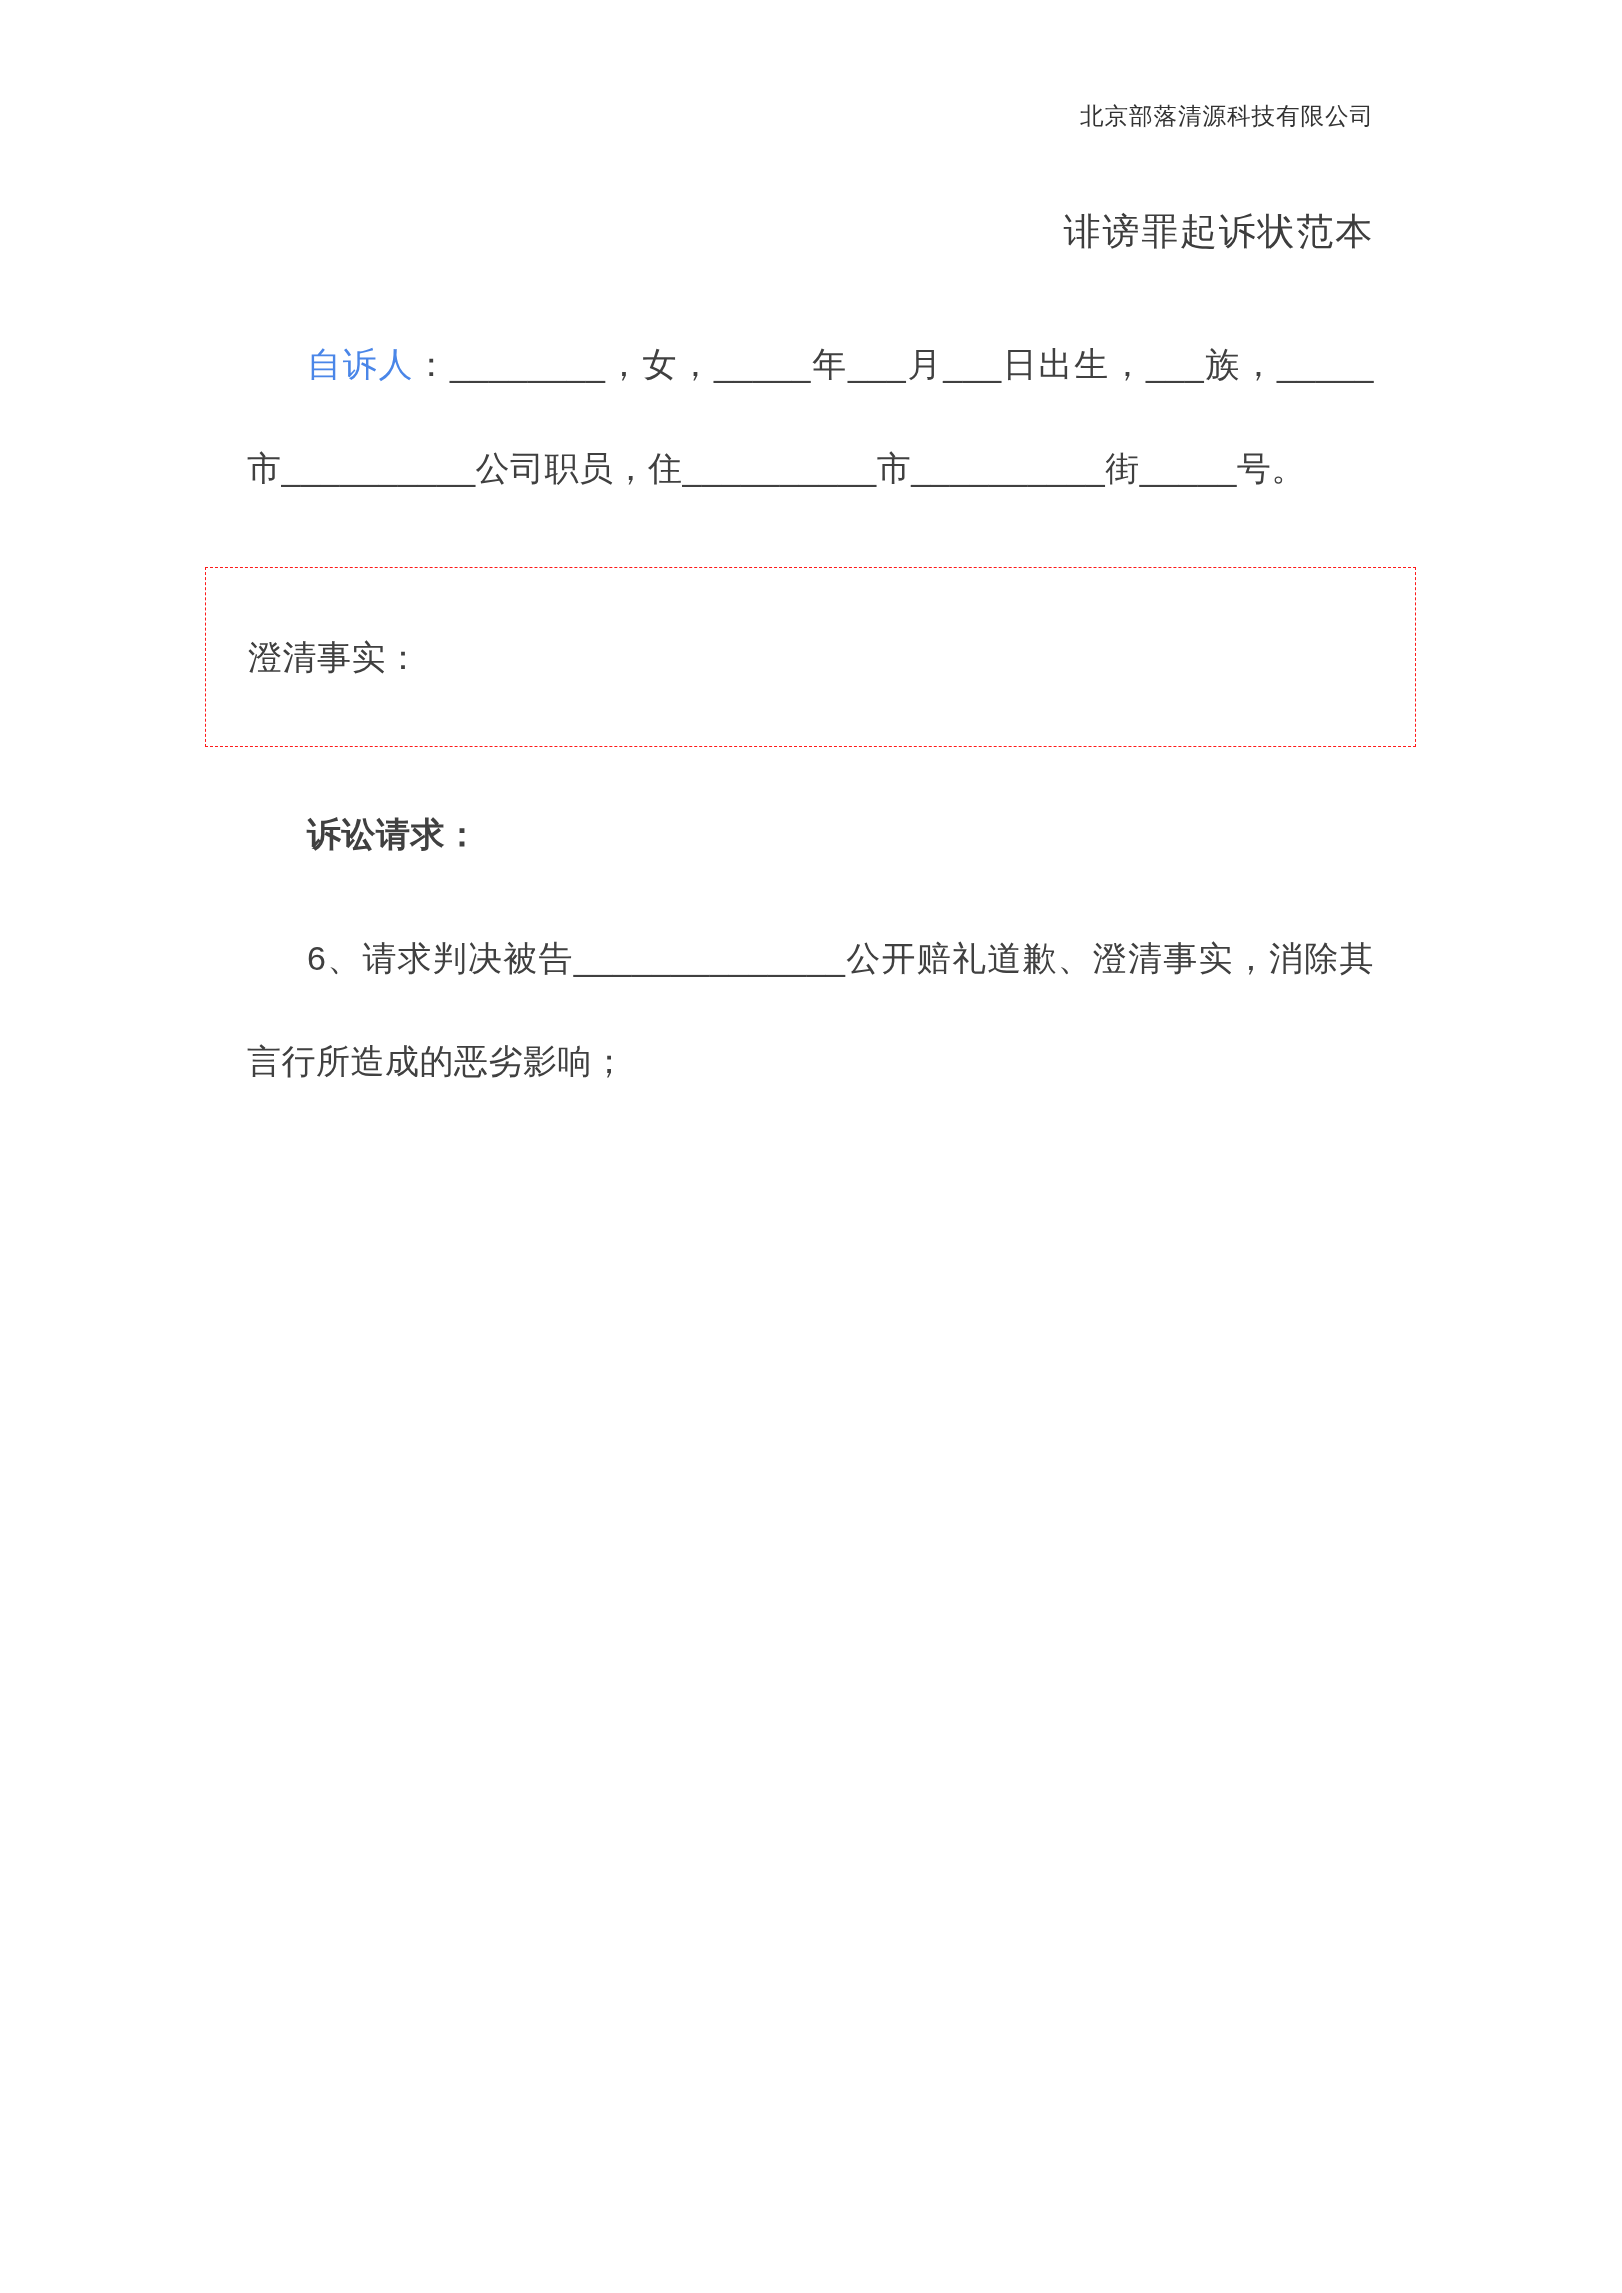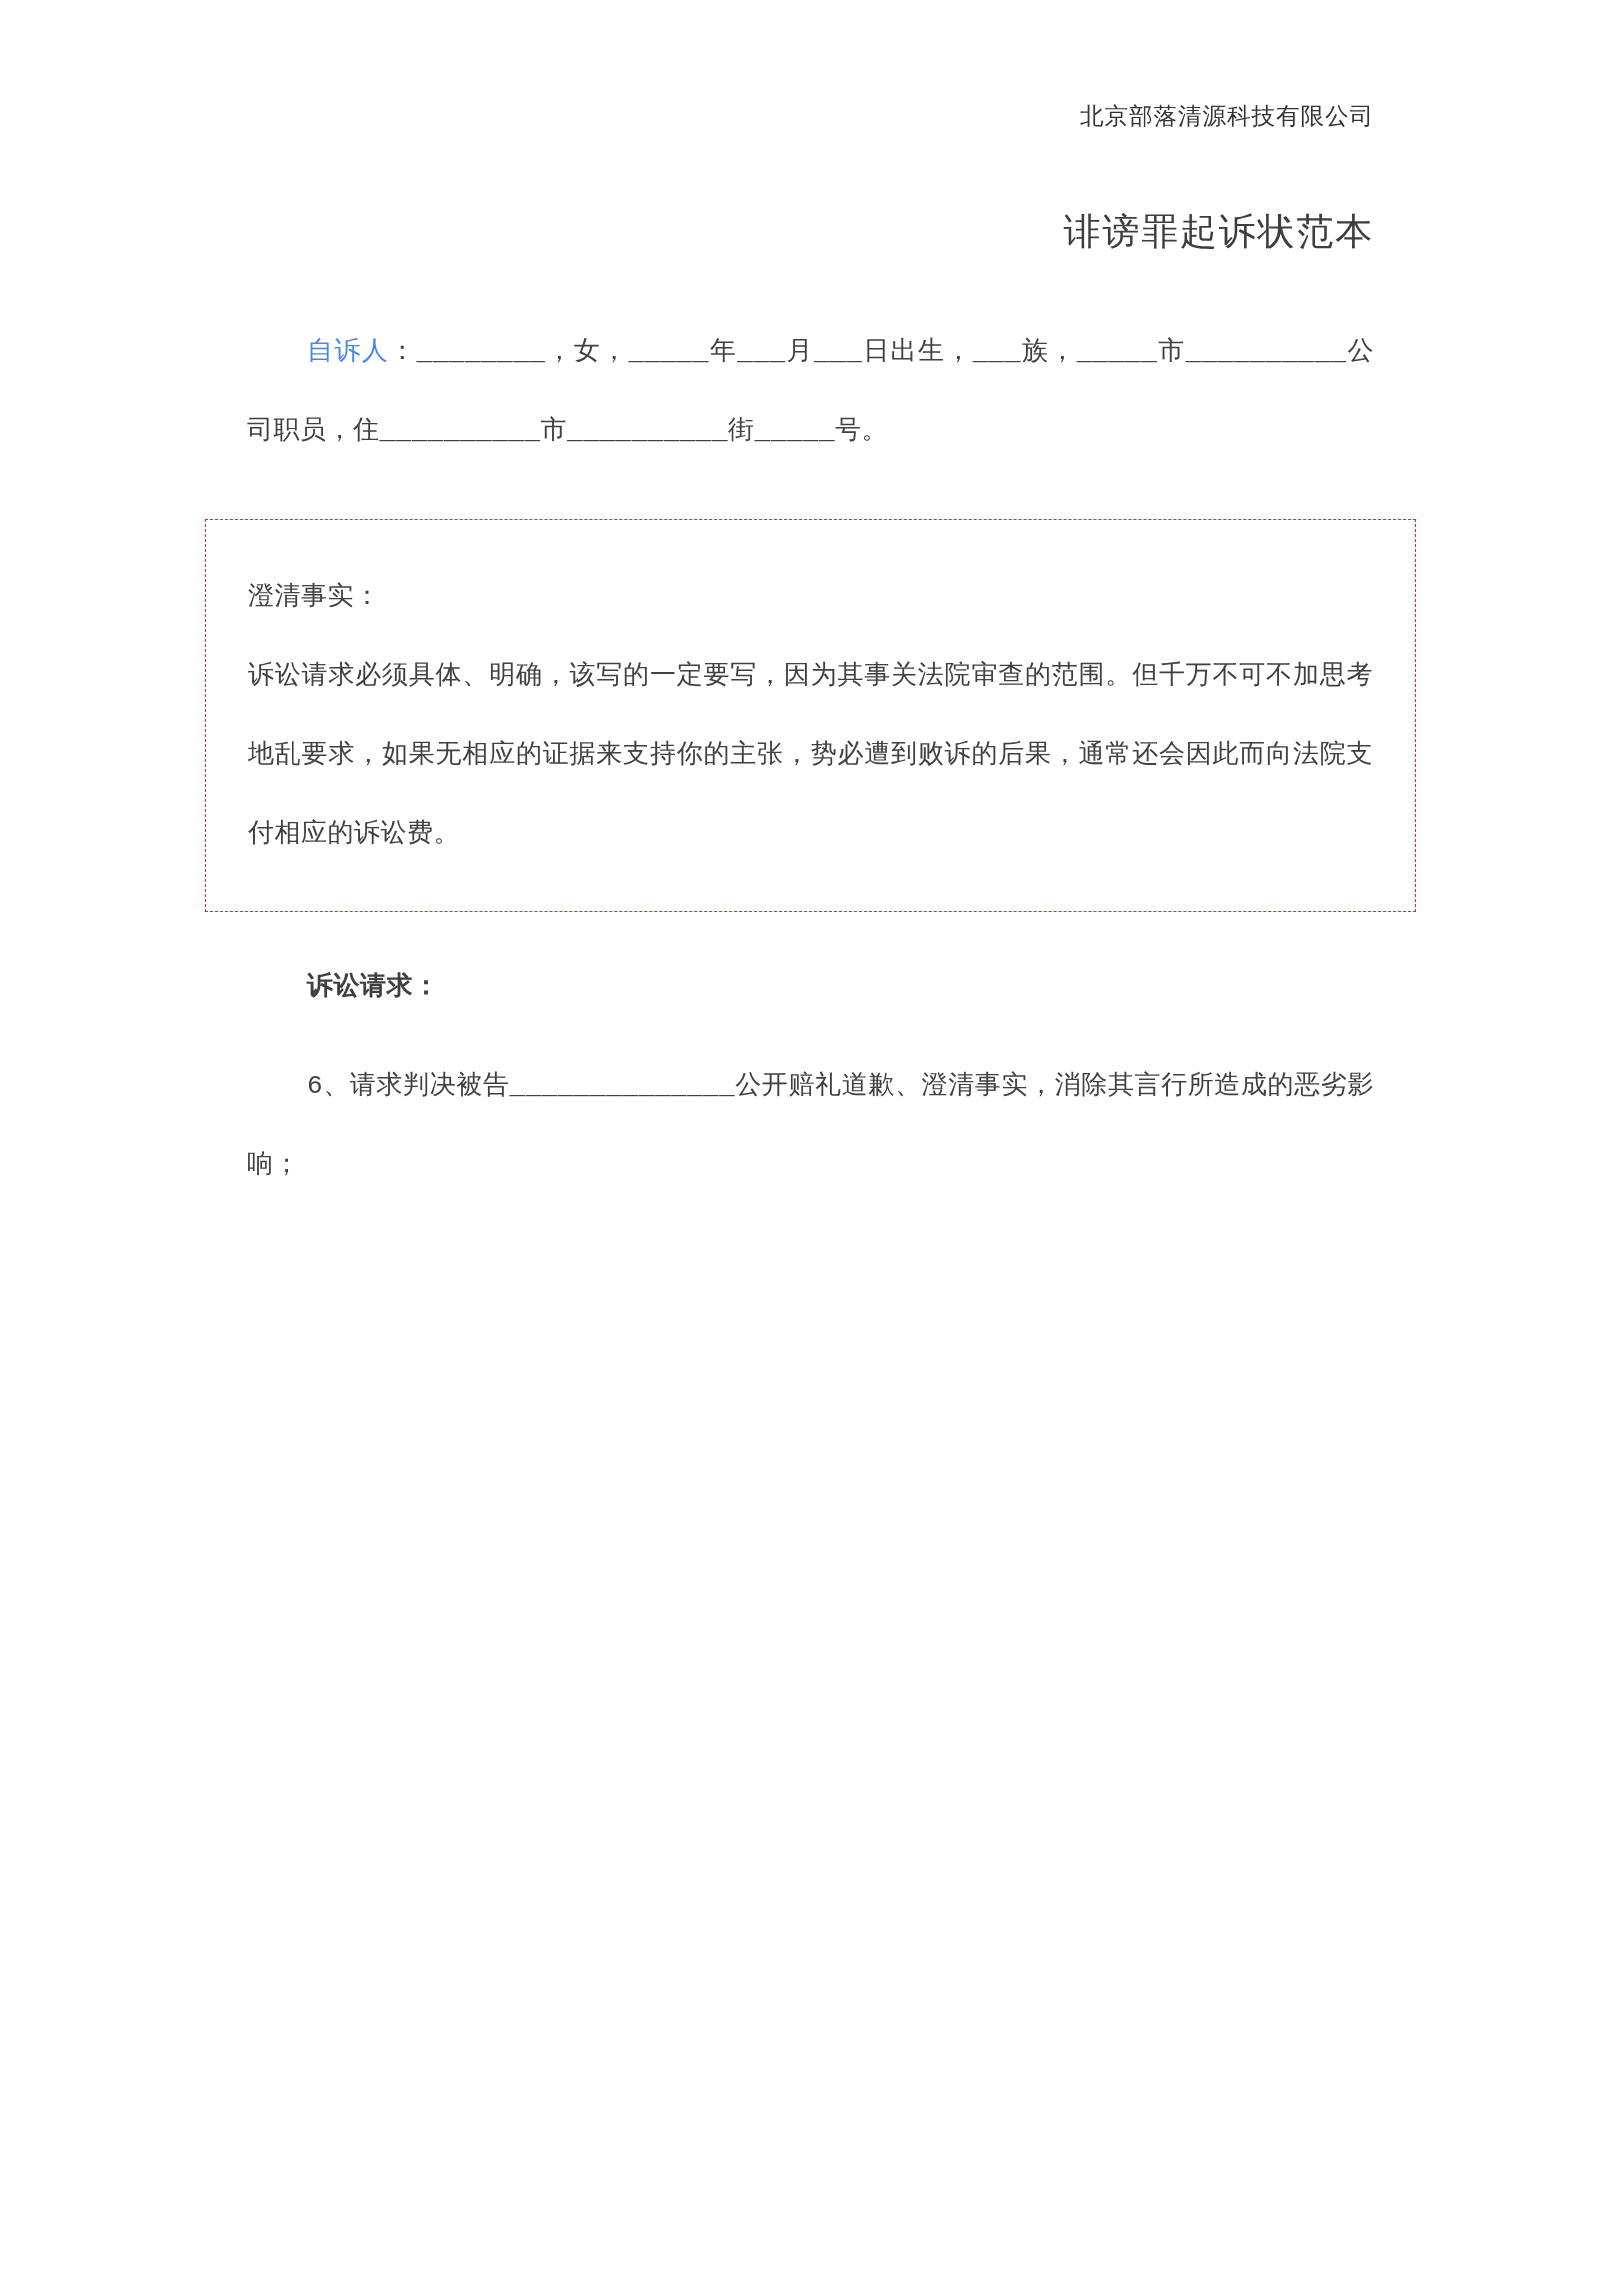--- a/index.html
+++ b/index.html
@@ -28,26 +28,25 @@
   }
   .title {
     text-align: right;
     font-size: 37px;
     font-weight: 400;
     color: #3d3d3d;
     margin-top: 75px;
     letter-spacing: 1.8px;
   }
   .para {
-    font-size: 26px;
+    font-size: 34px;
     color: var(--text-dark);
     line-height: 3.05;
     text-align: justify;
     letter-spacing: 0.5px;
-    font-family: Liberation Mono, monospace;
   }
   .body-para { margin-top: 25.5px; }
   .first-para { margin-top: 56px; }
   .indent { text-indent: 60px; }
   .blue { color: var(--accent-blue); }
   .bold { font-weight: 700; }
   .risk-box {
     border: 1.8px dashed var(--risk-red);
     margin: 47px -42px 0 -42px;
     padding: 38px 42px 36px 42px;
@@ -63,21 +62,20 @@
 
   <div class="header">北京部落清源科技有限公司</div>
 
   <h1 class="title">诽谤罪起诉状范本</h1>
 
   <p class="para indent body-para first-para"><span class="blue">自诉人</span><span>：________，女，_____年___月___日出生，___族，_____市__________公司职员，住__________市__________街_____号。</span></p>
 
 
   <div class="risk-box">
     <p class="para">澄清事实：</p>
-    <p class="para">诉讼请求必须具体、明确，该写的一定要写，因为其事关法院审查的范围。但千万不可不加思考地乱要求，如果无相应的证据来支持你的主张，势必遭到败诉的后果，通常还会因此而向法院支付相应的诉讼费。</p>
   </div>
 
   <p class="para indent bold claims-heading">诉讼请求：</p>
 
   <p class="para indent claim-item">6、请求判决被告______________公开赔礼道歉、澄清事实，消除其言行所造成的恶劣影响；</p>
 
 
 </div>
 
 

